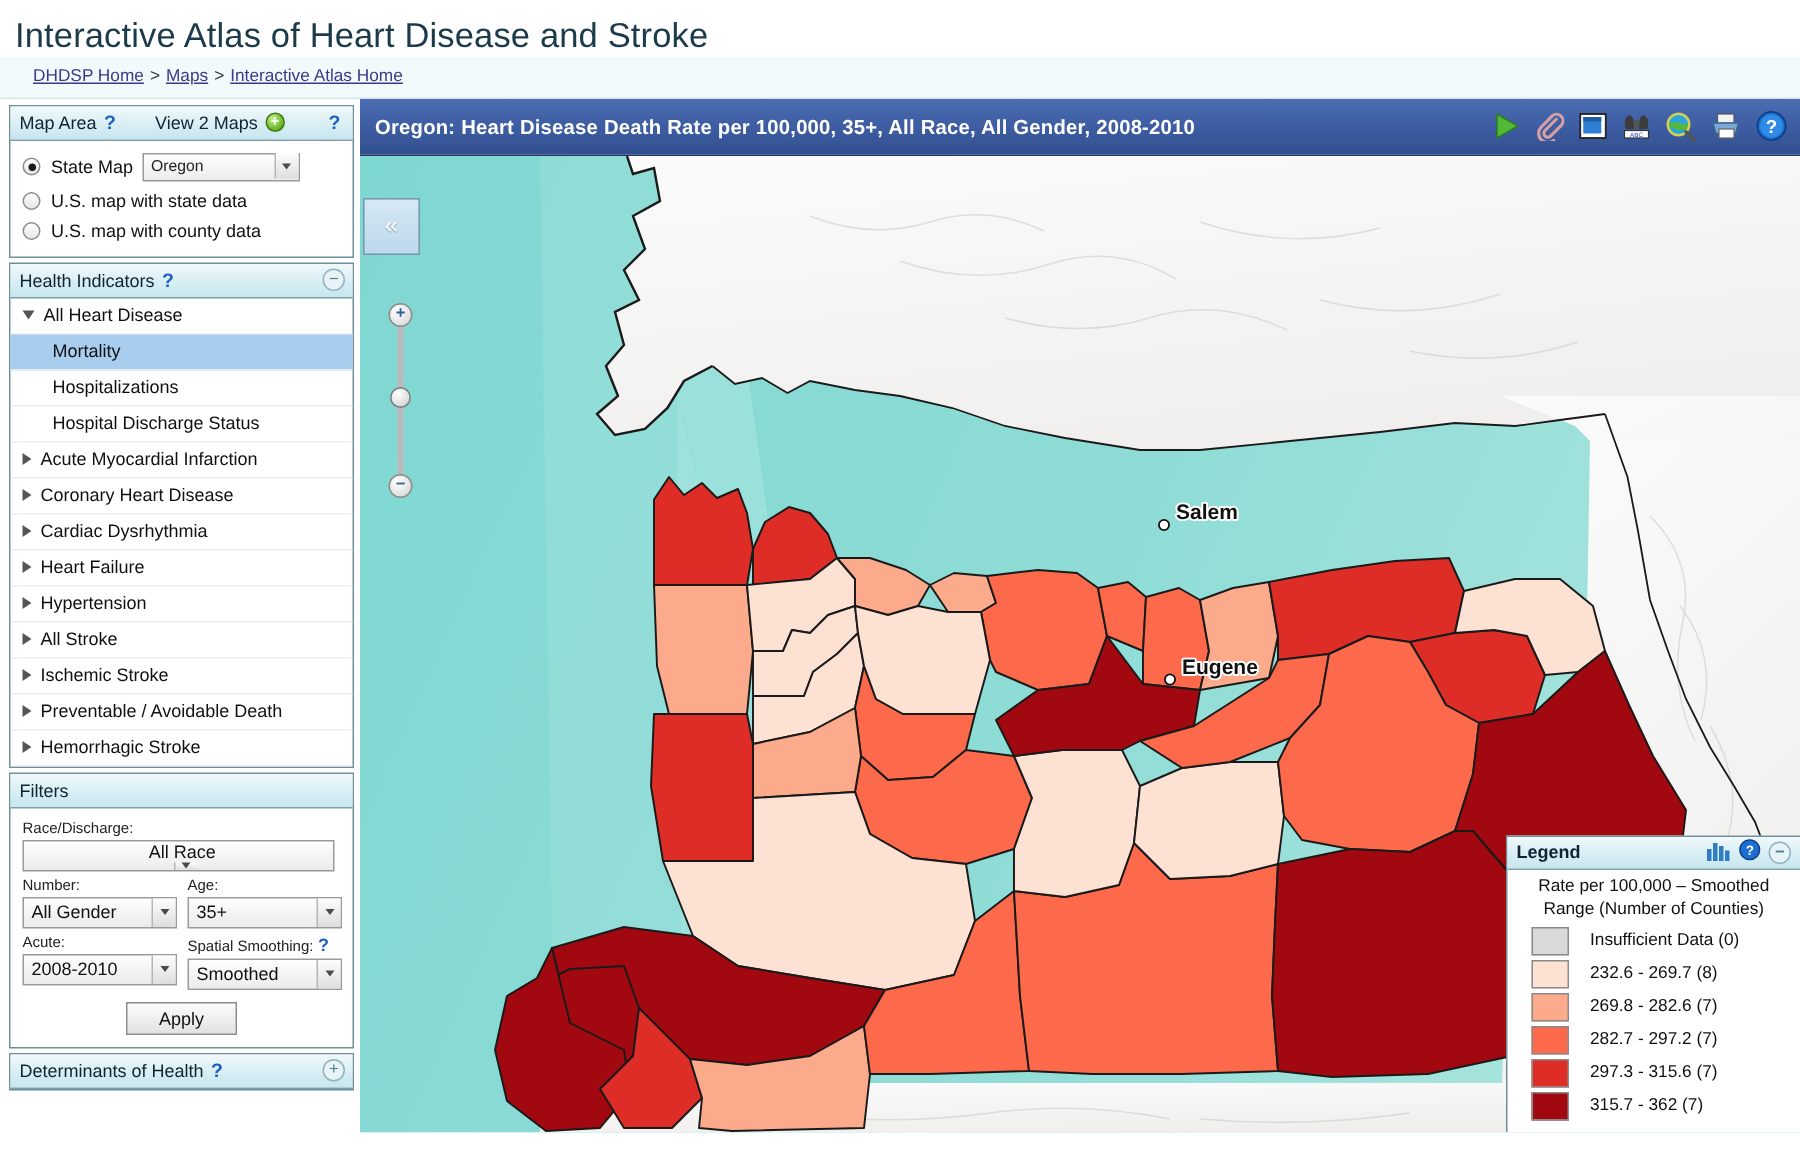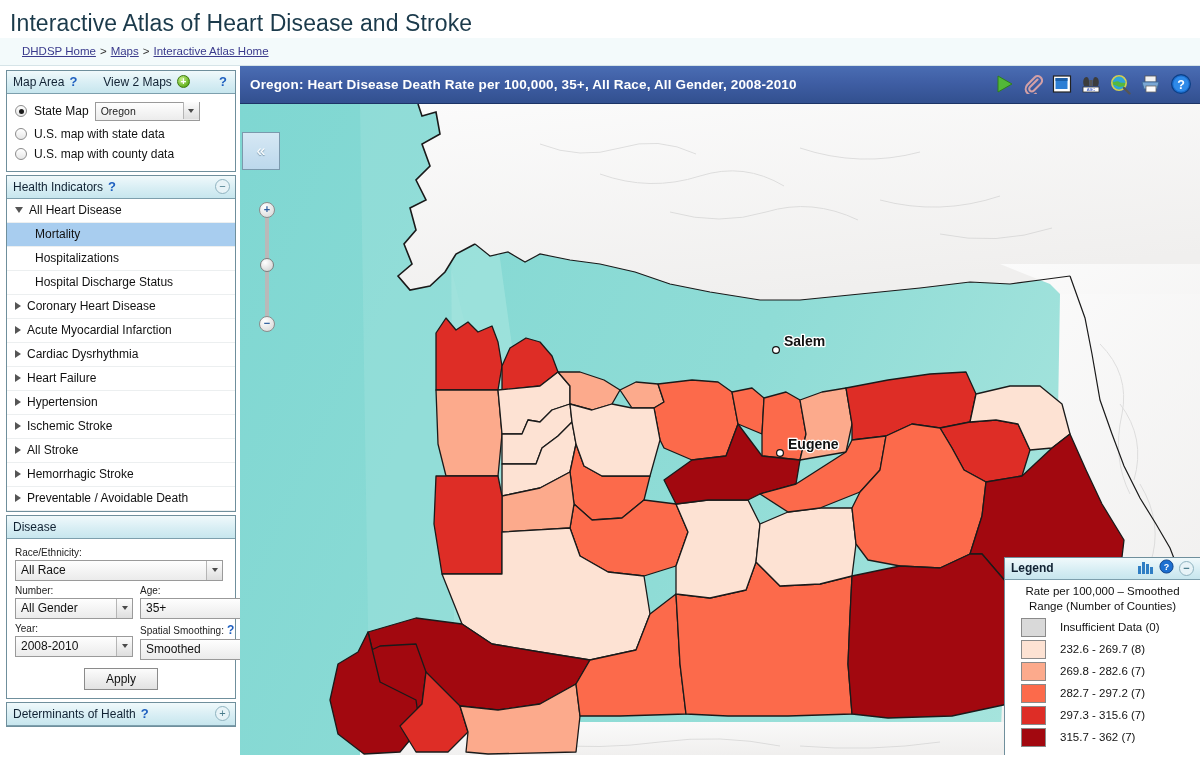--- a/index.html
+++ b/index.html
@@ -203,22 +203,22 @@
     height: 21px;
     border: 1px solid #9a9a9a;
     background: linear-gradient(to bottom,#fefefe,#ebebeb);
     font-size: 12px;
     color: #111;
     padding-left: 5px;
     cursor: pointer;
   }
   .fld .txt { flex: 1; white-space: nowrap; }
   .fld .sel-arrow { height: 19px; }
-  .w-full { width: 208px; }
-  .w-half { width: 118px; }
+  .w-full { width: 208px; flex-direction: column; }
+  .w-half { width: 103px; }
   .q-inline { color:#1e5fbf; font-weight:bold; font-size:12px; margin-left:3px; cursor:pointer; }
   #apply-btn {
     display: block;
     margin: 8px auto 2px auto;
     width: 74px; height: 22px;
     border: 1px solid #8b8b8b;
     background: linear-gradient(to bottom,#fcfcfc,#e2e2e2);
     font-size: 12px;
     color: #111;
     cursor: pointer;
@@ -421,63 +421,63 @@
             <span>Mortality</span>
           </div>
           <div class="tree-item child">
             <span>Hospitalizations</span>
           </div>
           <div class="tree-item child">
             <span>Hospital Discharge Status</span>
           </div>
           <div class="tree-item">
             <span class="tri right"></span>
+            <span>Acute Myocardial Infarction</span>
+          </div>
+          <div class="tree-item">
+            <span class="tri right"></span>
             <span>Coronary Heart Disease</span>
           </div>
           <div class="tree-item">
             <span class="tri right"></span>
-            <span>Acute Myocardial Infarction</span>
-          </div>
-          <div class="tree-item">
-            <span class="tri right"></span>
             <span>Cardiac Dysrhythmia</span>
           </div>
           <div class="tree-item">
             <span class="tri right"></span>
             <span>Heart Failure</span>
           </div>
           <div class="tree-item">
             <span class="tri right"></span>
             <span>Hypertension</span>
           </div>
           <div class="tree-item">
             <span class="tri right"></span>
+            <span>All Stroke</span>
+          </div>
+          <div class="tree-item">
+            <span class="tri right"></span>
             <span>Ischemic Stroke</span>
           </div>
           <div class="tree-item">
             <span class="tri right"></span>
-            <span>All Stroke</span>
+            <span>Preventable / Avoidable Death</span>
           </div>
           <div class="tree-item">
             <span class="tri right"></span>
             <span>Hemorrhagic Stroke</span>
-          </div>
-          <div class="tree-item">
-            <span class="tri right"></span>
-            <span>Preventable / Avoidable Death</span>
           </div>
         </div>
     </div>
 
     <div class="panel">
       <div class="panel-head">
-        <span>Disease</span>
+        <span>Filters</span>
       </div>
       <div id="filters-body">
-        <div class="f-label">Race/Ethnicity:</div>
+        <div class="f-label">Race/Discharge:</div>
         <div class="fld w-full">
           <span class="txt">All Race</span>
           <span class="sel-arrow">
               <i></i>
             </span>
         </div>
 
         <div class="f-row" style="margin-top:4px">
           <div class="f-col">
             <div class="f-label">Number:</div>
@@ -494,21 +494,21 @@
               <span class="txt">35+</span>
               <span class="sel-arrow">
                   <i></i>
                 </span>
             </div>
           </div>
         </div>
 
         <div class="f-row">
           <div class="f-col">
-            <div class="f-label">Year:</div>
+            <div class="f-label">Acute:</div>
             <div class="fld w-half">
               <span class="txt">2008-2010</span>
               <span class="sel-arrow">
                   <i></i>
                 </span>
             </div>
           </div>
           <div class="f-col">
             <div class="f-label">
               <span>Spatial Smoothing:</span><span class="q-inline">?</span>

